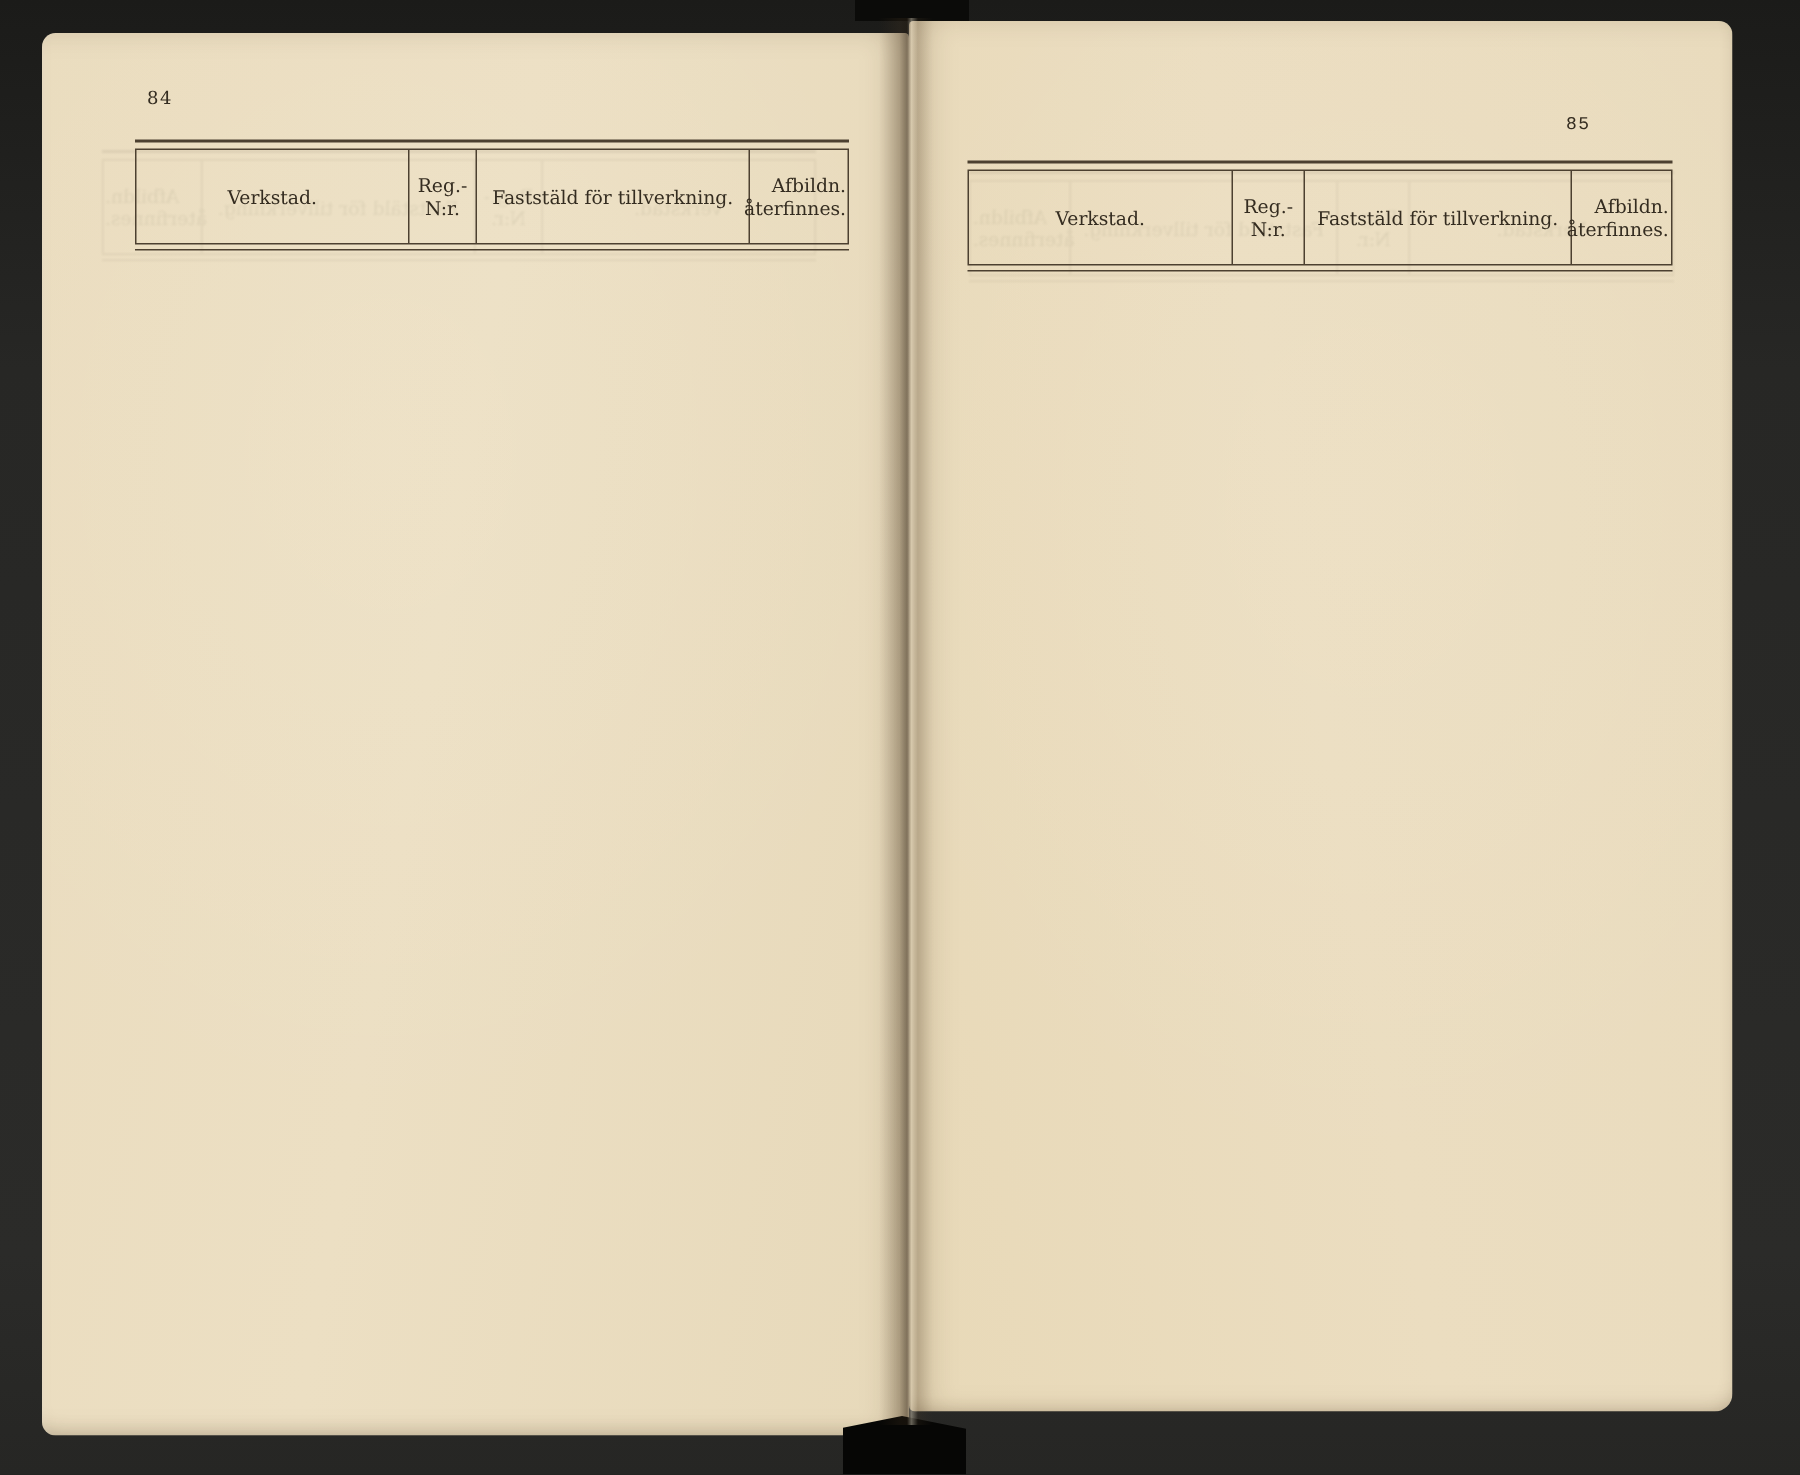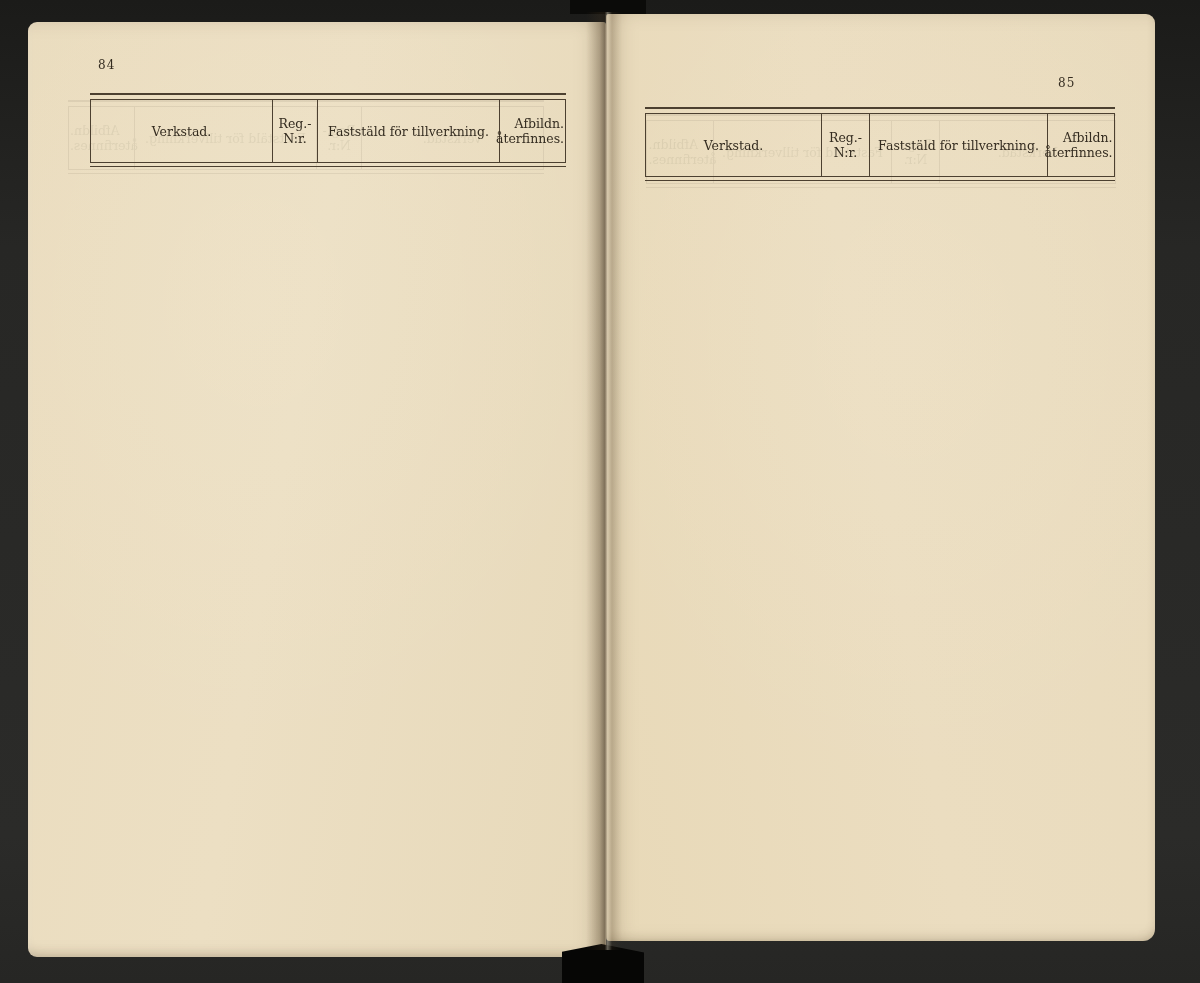--- a/index.html
+++ b/index.html
@@ -26,21 +26,21 @@
   .pgR{left:606px;top:14px;width:549px;height:927px;border-radius:3px 9px 12px 4px;
     background:radial-gradient(90% 70% at 55% 35%, rgba(255,252,240,.10), rgba(0,0,0,0) 70%),
                linear-gradient(260deg,#e9dbbd 0%,var(--paper-r) 50%,#e8d9b8 100%);
     box-shadow: inset 16px 0 26px -14px rgba(70,50,25,.5),
                 inset -4px -6px 12px -8px rgba(70,50,25,.3);}
   .gutter{position:absolute;left:586px;top:12px;width:36px;height:938px;pointer-events:none;z-index:3;
     background:linear-gradient(to right, rgba(74,56,34,0) 0%, rgba(74,56,34,.22) 38%,
       rgba(46,34,20,.40) 52%, rgba(255,244,218,.38) 60%, rgba(95,75,48,.15) 72%, rgba(74,56,34,0) 100%);}
   .pagenum{position:absolute;z-index:2;font-size:12px;letter-spacing:1px;}
   .pgL .pagenum{left:70px;top:36px;}
-  .pgR .pagenum{left:452px;top:62px;}
+  .pgR .pagenum{left:438px;top:62px;font-family:Liberation Mono, monospace;}
   .table{position:absolute;z-index:2;font-size:13px;line-height:20px;}
   .pgL .table{left:62px;top:71px;width:476px;}
   .pgR .table{left:39px;top:93px;width:470px;}
   .strip{height:4px;border-top:2px solid var(--line);border-bottom:1px solid var(--line);}
   .strip.s2{height:3px;border-top-width:1px;}
   .hrow{display:flex;height:62px;}
   .cell{box-sizing:border-box;border-right:1px solid var(--line);padding:3px 6px 2px;}
   .c1{border-left:1px solid var(--line);padding-left:8px;}
   .pgL .c1{width:183px;} .pgL .c2{width:45px;} .pgL .c3{width:182px;} .pgL .c4{width:66px;}
   .pgR .c1{width:177px;} .pgR .c2{width:48px;} .pgR .c3{width:178px;} .pgR .c4{width:67px;}

